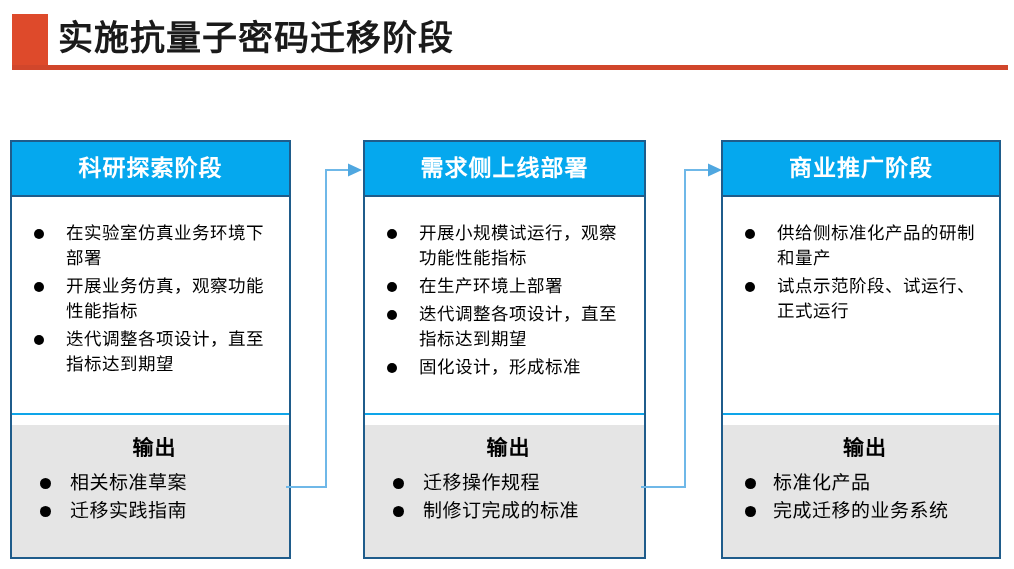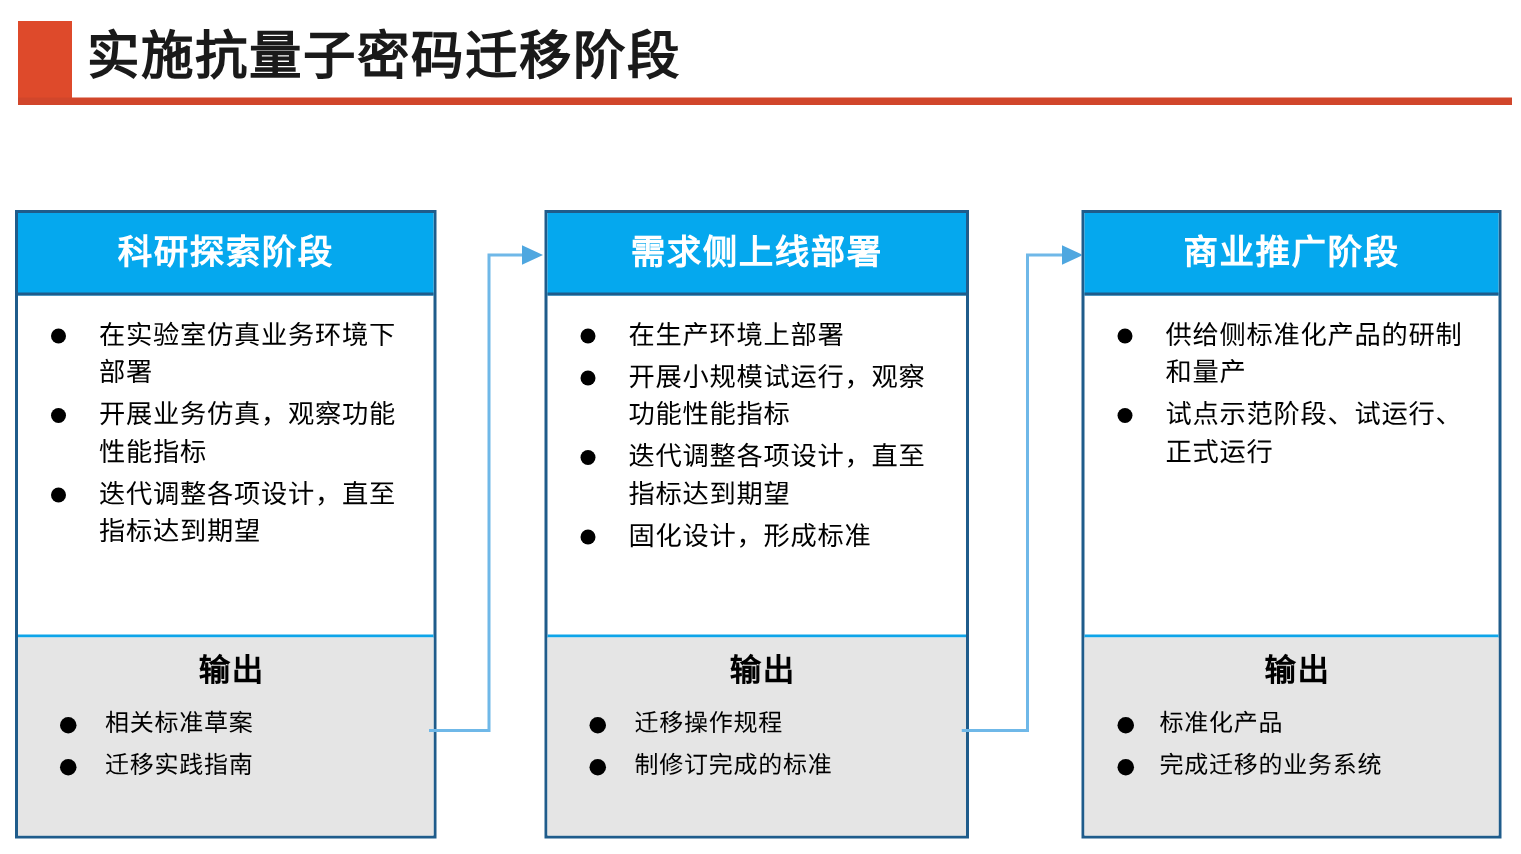--- a/index.html
+++ b/index.html
@@ -56,20 +56,21 @@
   
   .card {
     position: absolute;
     top: 140px;
     height: 419px;
     box-sizing: border-box;
     border: 2px solid #1F5C8B;
     background: #ffffff;
     display: flex;
     flex-direction: column;
+    gap: 10px;
   }
   #card-0 { left: 10px;  width: 281px; }
   #card-1 { left: 363px; width: 283px; }
   #card-2 { left: 721px; width: 280px; }
 
   .card-header {
     flex: 0 0 auto;
     height: 55px;
     background: #05A8EE;
     border-bottom: 2px solid #1F5C8B;
@@ -138,21 +139,21 @@
     margin-bottom: 6px;
   }
   .output-list {
     list-style: none;
     margin: 0;
     padding: 0;
   }
   .output-list li {
     position: relative;
     padding-left: 50px;
-    font-size: 16px;
+    font-size: 19px;
     line-height: 28px;
     color: #000000;
     font-family: "Liberation Sans", "DejaVu Sans", sans-serif;
     letter-spacing: 0.5px;
     white-space: nowrap;
   }
   #card-2 .output-list li { padding-left: 42px; }
   .output-list li .dot {
     position: absolute;
     left: 20px;
@@ -205,22 +206,22 @@
   <path d="M 0 327 L 40 327 L 40 10 L 66 10" fill="none" stroke="#6FB8E8" stroke-width="2"></path>
   <path d="M 62 3.5 L 76 10 L 62 16.5 Z" fill="#4FA7E0"></path>
 </svg>
 
 <div class="card" id="card-1">
   <div class="card-header">
     <span class="card-header-label">需求侧上线部署</span>
   </div>
   <div class="card-body">
     <ul class="bullet-list">
+      <li><span class="dot"></span><span>开展小规模试运行，观察功能性能指标</span></li>
       <li><span class="dot"></span><span>在生产环境上部署</span></li>
-      <li><span class="dot"></span><span>开展小规模试运行，观察功能性能指标</span></li>
       <li><span class="dot"></span><span>迭代调整各项设计，直至指标达到期望</span></li>
       <li><span class="dot"></span><span>固化设计，形成标准</span></li>
     </ul>
   </div>
   <div class="card-output">
     <div class="output-title">输出</div>
     <ul class="output-list">
       <li><span class="dot"></span><span>迁移操作规程</span></li>
       <li><span class="dot"></span><span>制修订完成的标准</span></li>
     </ul>

